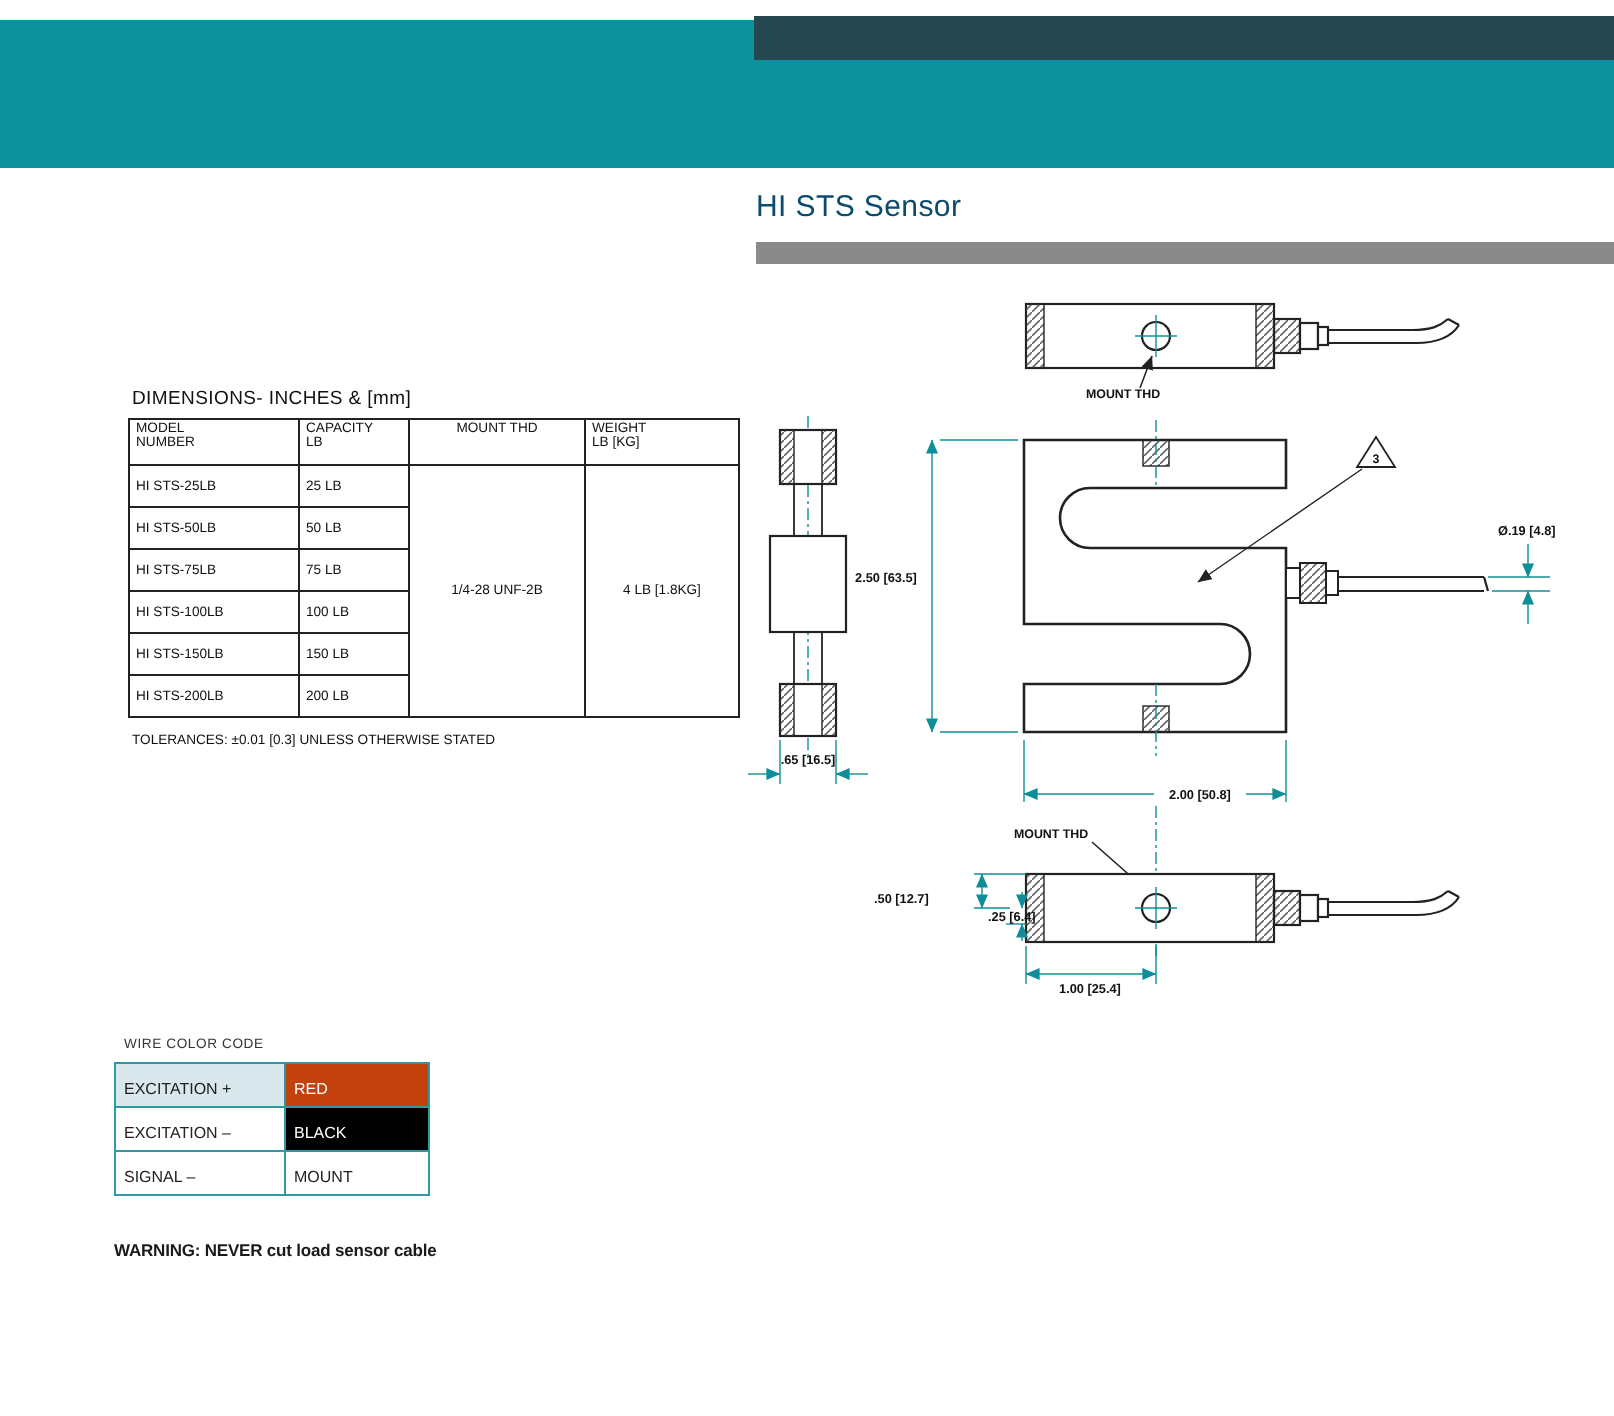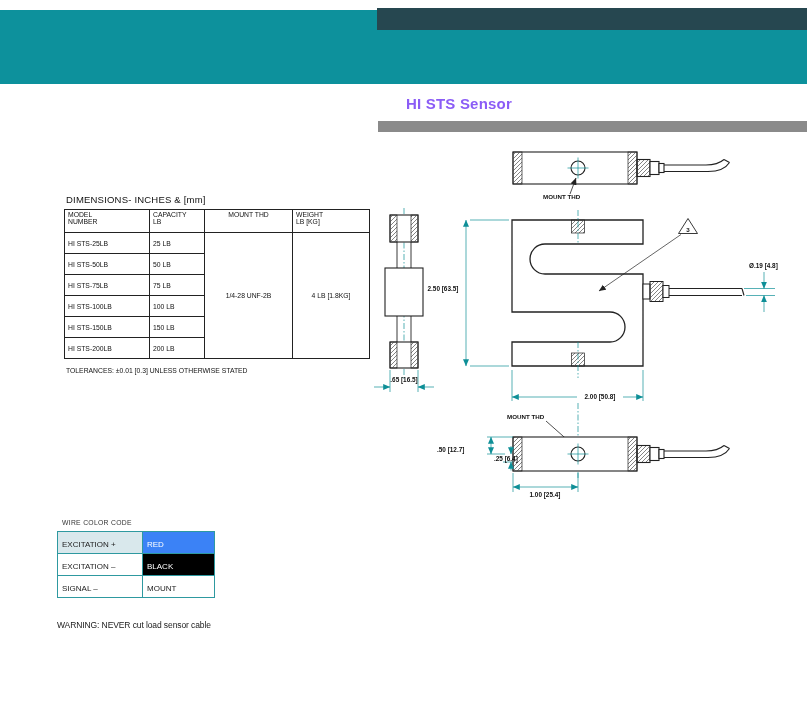--- a/index.html
+++ b/index.html
@@ -2,21 +2,21 @@
 <html><head>
 <meta charset="utf-8">
 <style>
   html,body { margin:0; padding:0; background:#fff; }
   .page {
     position:relative; width:807px; height:708px; background:#ffffff;
     font-family:"Liberation Sans", sans-serif; overflow:hidden;
   }
   .abs { position:absolute; }
 
-  .page-title { color:#8b5cf6; font-size:15px; font-weight:bold; letter-spacing:0.2px;margin-left:28px; }
+  .page-title { color:#0c4a6e; font-size:15px; font-weight:normal; letter-spacing:0.2px; }
 
   .dim-title { font-size:9.5px; color:#111; letter-spacing:0.2px; }
 
   table.dim-table { border-collapse:collapse; background:#fff; }
   table.dim-table th, table.dim-table td {
     border:1px solid #222; font-size:6.8px; color:#111; font-weight:normal;
     padding:1px 3px; text-align:left;
   }
   table.dim-table th { height:20px; vertical-align:top; }
   table.dim-table td { height:18px; vertical-align:middle; }
@@ -248,29 +248,29 @@
   <div class="abs wire-title" style="left:62px; top:519px;">WIRE COLOR CODE</div>
 
   <table class="wire-table abs" style="left:57px; top:531px;">
     <colgroup>
         <col style="width:85px">
         <col style="width:72px">
       </colgroup>
     <tbody>
       <tr>
         <td style="background-color: rgb(217, 232, 236); color: rgb(34, 34, 34);">EXCITATION +</td>
-        <td style="background-color: #3b82f6; color: rgb(255, 255, 255); margin-top: 44px;">RED</td>
+        <td style="background-color: #c2410c; color: rgb(255, 255, 255); margin-top: 44px;">RED</td>
       </tr>
       <tr>
         <td style="background-color: rgb(255, 255, 255); color: rgb(34, 34, 34); margin-left: 20px;">EXCITATION –</td>
         <td style="background-color: rgb(0, 0, 0); color: rgb(255, 255, 255);">BLACK</td>
       </tr>
       <tr>
         <td style="background-color: rgb(255, 255, 255); color: rgb(34, 34, 34);">SIGNAL –</td>
         <td style="background-color: rgb(255, 255, 255); color: rgb(34, 34, 34);">MOUNT</td>
       </tr>
     </tbody>
   </table>
 
-  <div class="abs warning" style="left:57px; top:620px;">WARNING: NEVER cut load sensor cable</div>
+  <div class="abs warning" style="left:57px; top:620px;font-weight:bold;">WARNING: NEVER cut load sensor cable</div>
 
 
 </div>
 
 </body></html>

